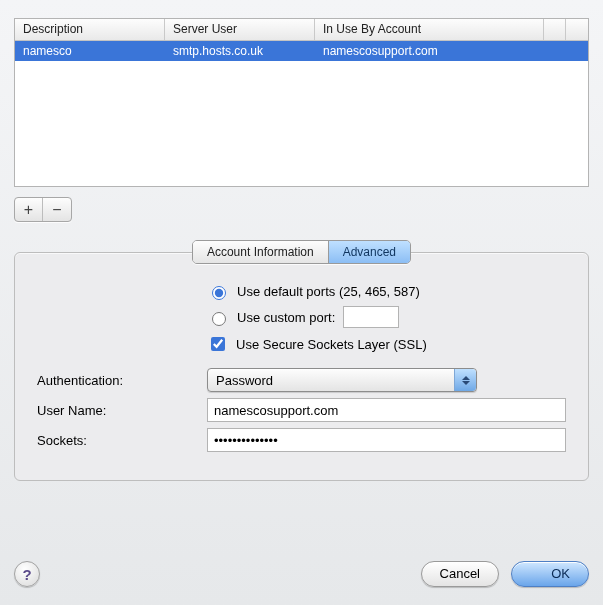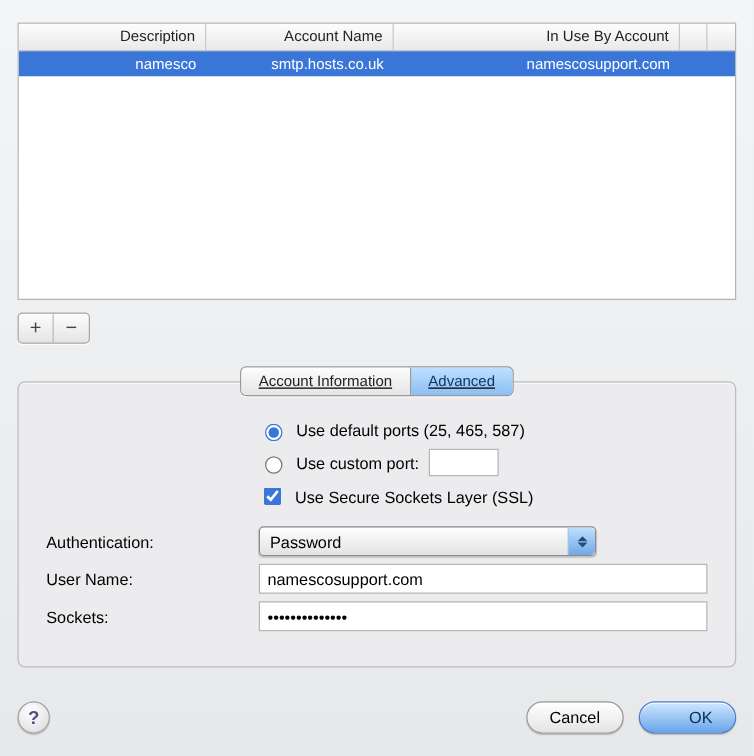--- a/index.html
+++ b/index.html
@@ -14,24 +14,23 @@
   .window {
     width: 603px; height: 605px;
     background: linear-gradient(#f4f5f7, #e6e8ea);
     padding: 18px 14px 14px 14px;
     position: relative;
   }
   
   .table-frame {
     border: 1px solid #b4b4b4;
     background: #fff;
-    height: 222px;
+    height: 169px;
     overflow: hidden;
     box-shadow: inset 0 0 0 1px #fff;
-    text-align: right;
   }
   .thead {
     display: flex;
     height: 22px;
     background: linear-gradient(#fdfdfd, #e9e9e9);
     border-bottom: 1px solid #c3c3c3;
   }
   .thcell {
     padding: 3px 8px;
     border-right: 1px solid #c9c9c9;
@@ -79,21 +78,20 @@
   }
   .sqbtn:last-child { border-right: none; }
 
   
   .tabbar {
     margin-top: 18px;
     display: flex;
     justify-content: center;
     position: relative;
     z-index: 2;
-    text-decoration: underline;
   }
   .tabseg {
     display: inline-flex;
     border: 1px solid #9a9a9a;
     border-radius: 5px;
     overflow: hidden;
     height: 24px;
     box-shadow: 0 1px 0 rgba(255,255,255,0.8);
   }
   .tab {
@@ -225,21 +223,21 @@
 </style>
 </head>
 <body>
 
 <div class="window">
 
   
   <div class="table-frame">
     <div class="thead">
       <div class="thcell col-desc">Description</div>
-      <div class="thcell col-serv">Account Name</div>
+      <div class="thcell col-serv">Server User</div>
       <div class="thcell col-acct">In Use By Account</div>
       <div class="thcell col-end1"></div>
       <div class="thcell col-end2"></div>
     </div>
     <div class="trow selected">
       <div class="tcell col-desc">namesco</div>
       <div class="tcell col-serv">smtp.hosts.co.uk</div>
       <div class="tcell col-acct">namescosupport.com</div>
       <div class="tcell col-end1"></div>
       <div class="tcell col-end2"></div>

